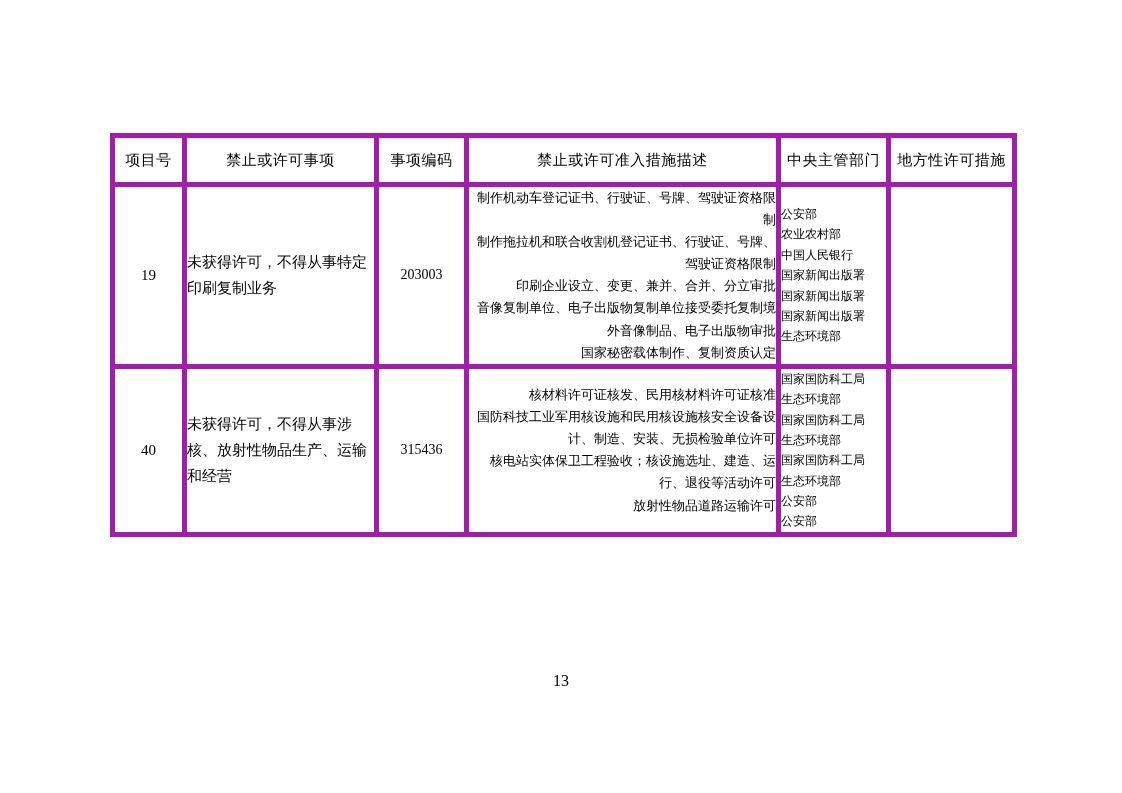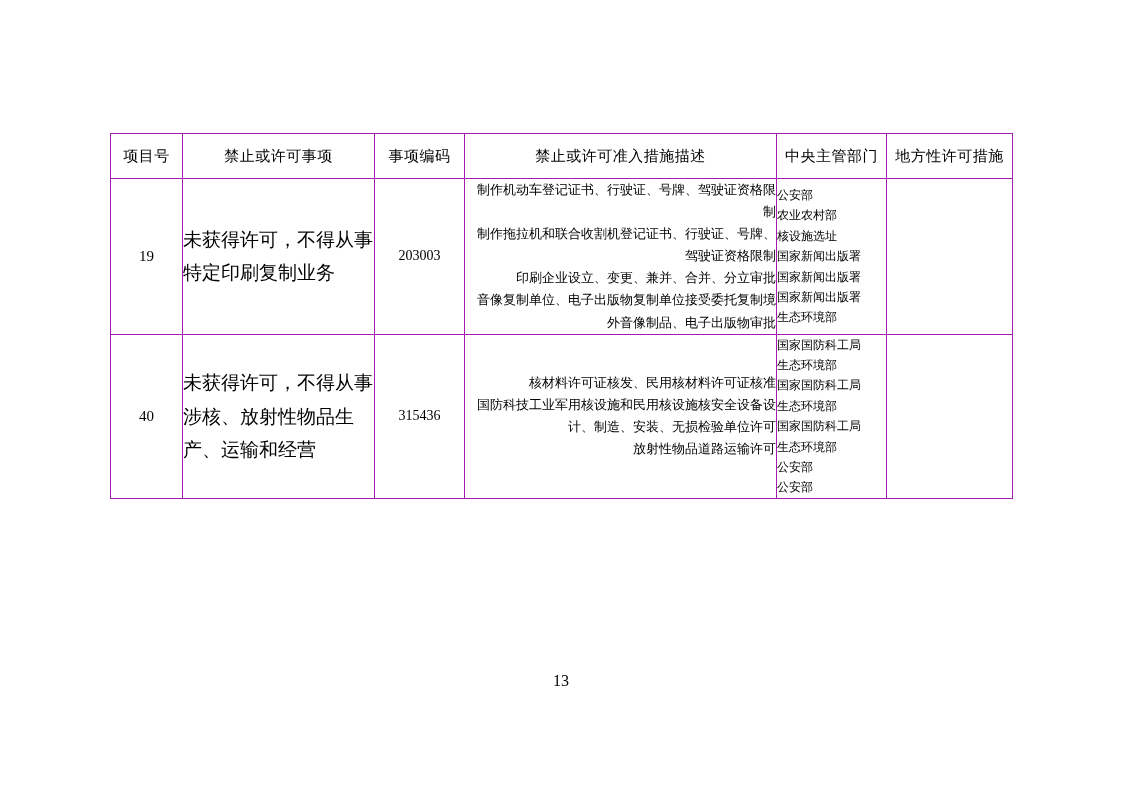--- a/index.html
+++ b/index.html
@@ -24,21 +24,21 @@
   }
   .doc-table {
     position: absolute;
     left: 110px;
     top: 133px;
     width: 902px;
     border-collapse: collapse;
     table-layout: fixed;
   }
   .doc-table td, .doc-table th {
-    border: 1px solid #a21caf;
+    border: 5px solid #a21caf;
     vertical-align: middle;
     padding: 0;
   }
   .hdr th {
     height: 44px;
     text-align: center;
     font-weight: normal;
     font-size: 15px;
     font-family: "Liberation Serif", "DejaVu Serif", serif;
     letter-spacing: 0.5px;
@@ -48,21 +48,21 @@
   col.c3 { width: 90px; }
   col.c4 { width: 312px; }
   col.c5 { width: 110px; }
   col.c6 { width: 126px; }
 
   .num-cell {
     text-align: center;
     font-size: 15px;
   }
   .item-cell {
-    font-size: 19px;
+    font-size: 15px;
     line-height: 1.75;
     padding: 6px 10px;
     text-align: left;
   }
   .code-cell {
     text-align: center;
     font-size: 14px;
   }
   .inner {
     width: 100%;
@@ -143,34 +143,37 @@
                 </tr>
             <tr class="sub-row">
                   <td class="desc">制作拖拉机和联合收割机登记证书、行驶证、号牌、驾驶证资格限制</td>
                 </tr>
             <tr class="sub-row">
                   <td class="desc">印刷企业设立、变更、兼并、合并、分立审批</td>
                 </tr>
             <tr class="sub-row">
                   <td class="desc">音像复制单位、电子出版物复制单位接受委托复制境外音像制品、电子出版物审批</td>
                 </tr>
+            <tr class="sub-row">
+                  <td class="desc">国家秘密载体制作、复制资质认定</td>
+                </tr>
           </tbody>
             </table>
         </td>
         <td class="splitcell vline">
           <table class="inner">
             <tbody>
                 <tr class="sub-row">
                   <td class="dept">公安部</td>
                 </tr>
             <tr class="sub-row">
                   <td class="dept">农业农村部</td>
                 </tr>
             <tr class="sub-row">
-                  <td class="dept">核设施选址</td>
+                  <td class="dept">中国人民银行</td>
                 </tr>
             <tr class="sub-row">
                   <td class="dept">国家新闻出版署</td>
                 </tr>
             <tr class="sub-row">
                   <td class="dept">国家新闻出版署</td>
                 </tr>
             <tr class="sub-row">
                   <td class="dept">国家新闻出版署</td>
                 </tr>
@@ -190,20 +193,23 @@
         <td class="splitcell vline">
           <table class="inner">
             <tbody>
                 <tr class="sub-row">
                   <td class="desc">核材料许可证核发、民用核材料许可证核准</td>
                 </tr>
             <tr class="sub-row">
                   <td class="desc">国防科技工业军用核设施和民用核设施核安全设备设计、制造、安装、无损检验单位许可</td>
                 </tr>
             <tr class="sub-row">
+                  <td class="desc">核电站实体保卫工程验收；核设施选址、建造、运行、退役等活动许可</td>
+                </tr>
+            <tr class="sub-row">
                   <td class="desc">放射性物品道路运输许可</td>
                 </tr>
           </tbody>
             </table>
         </td>
         <td class="splitcell vline">
           <table class="inner">
             <tbody>
                 <tr class="sub-row">
                   <td class="dept" style="white-space:pre-line">国家国防科工局

